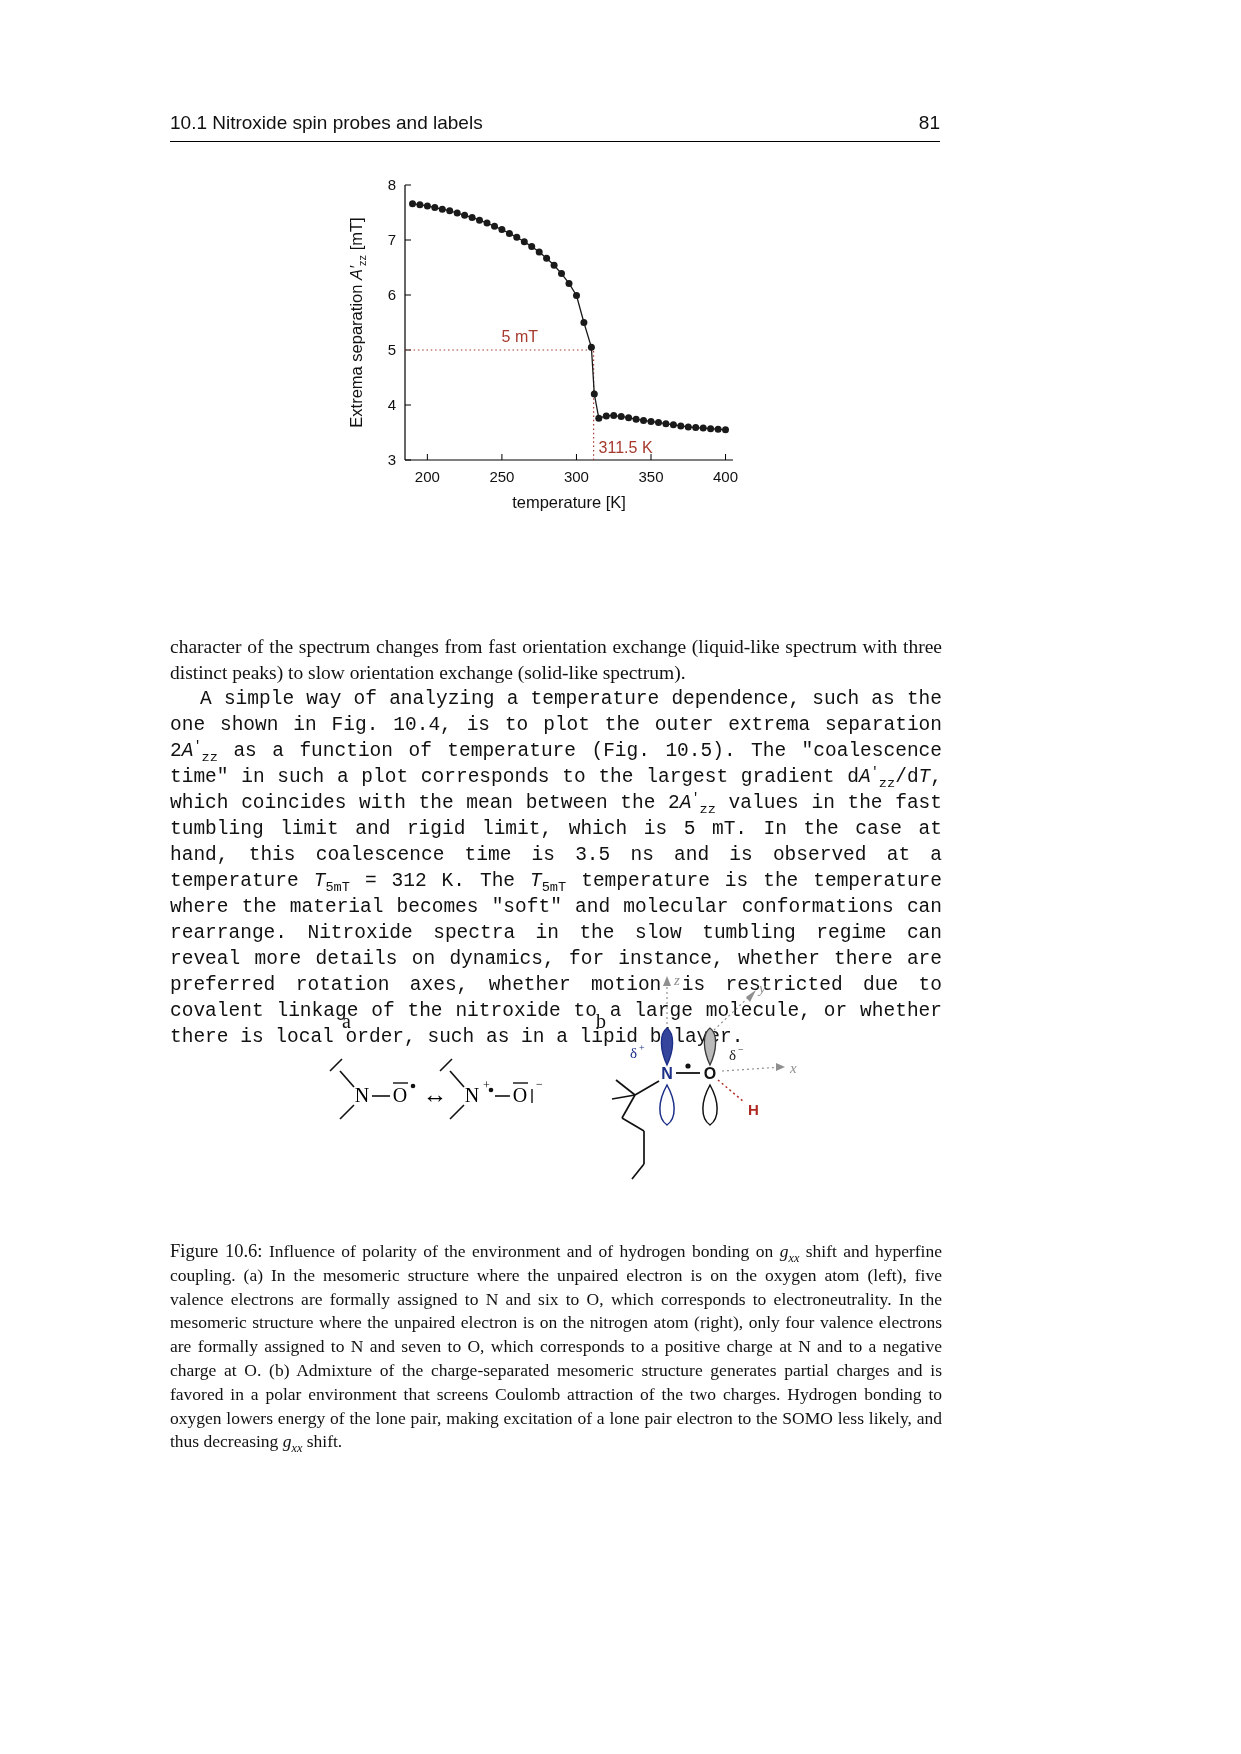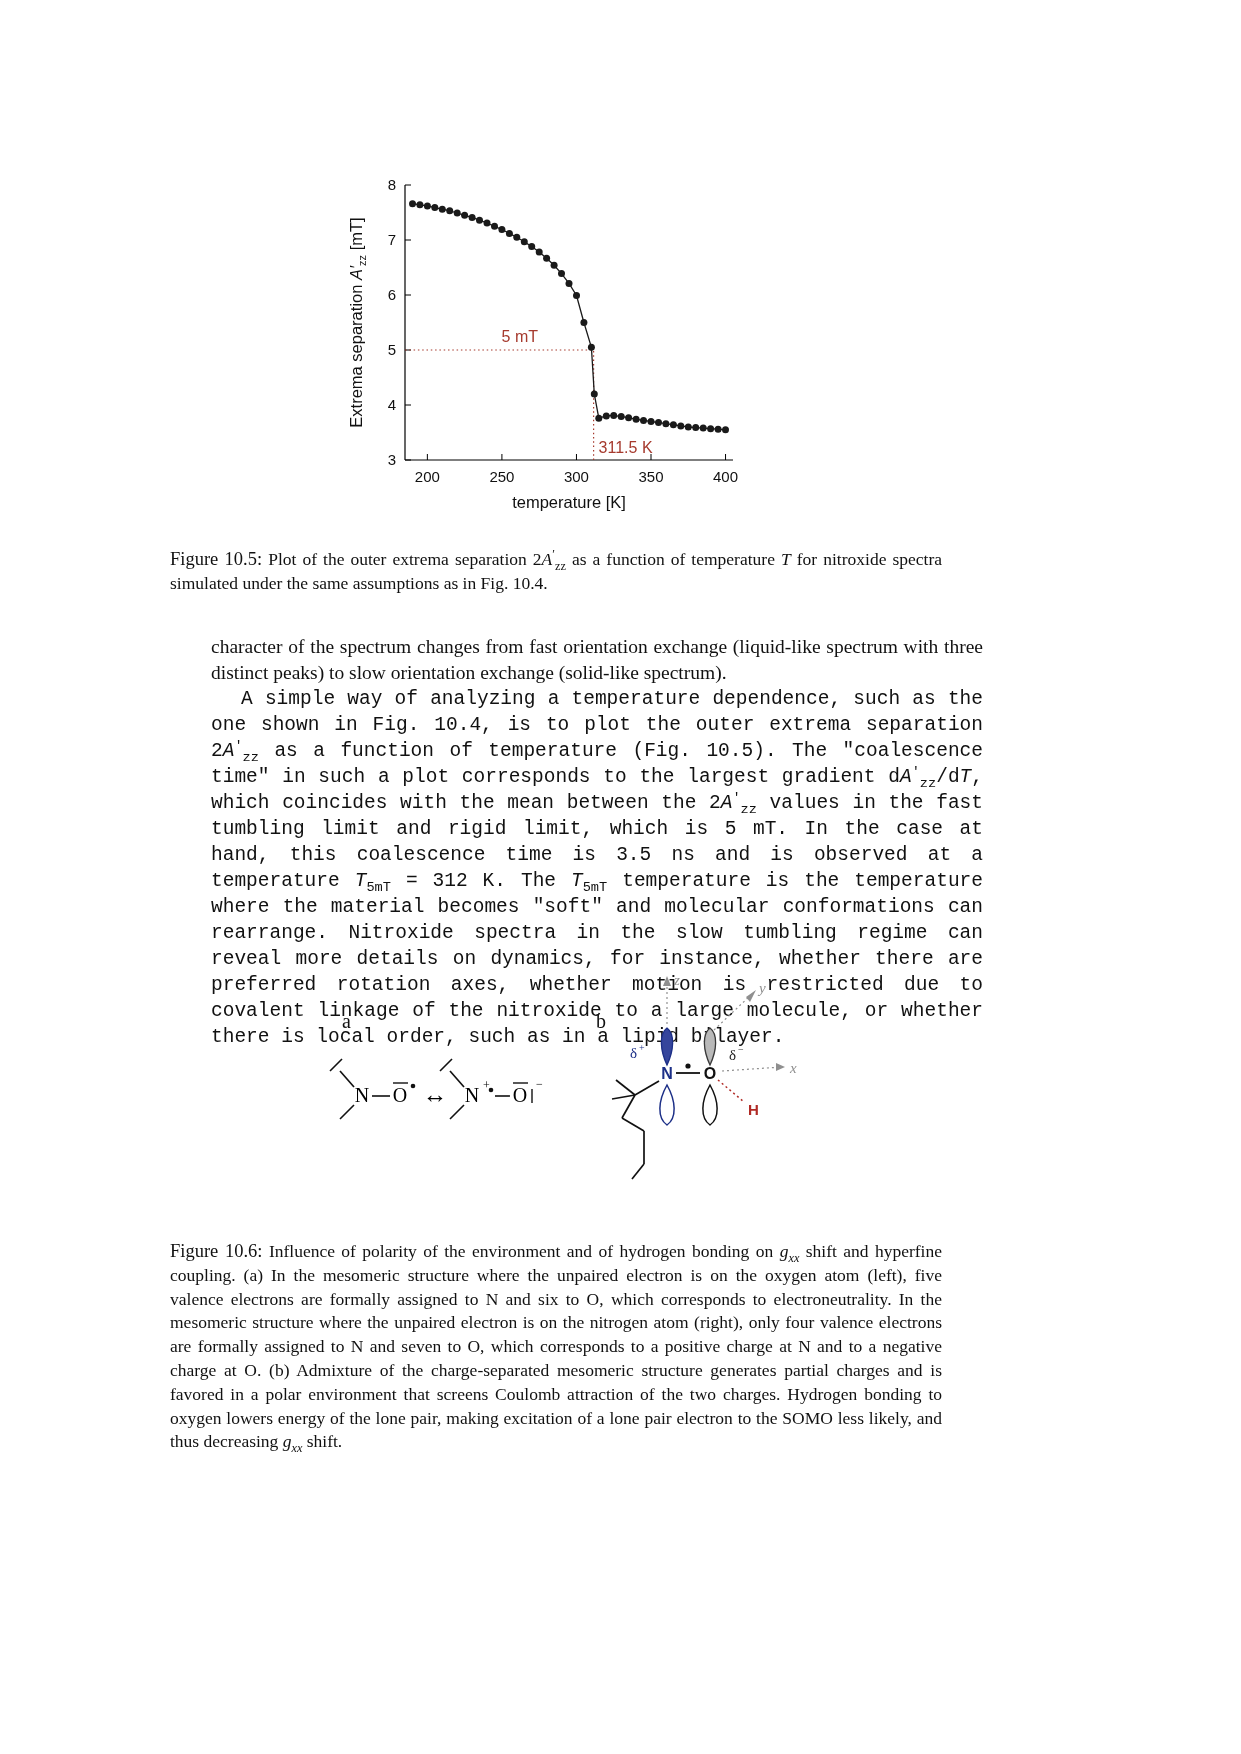--- a/index.html
+++ b/index.html
@@ -17,35 +17,39 @@
   
   .chart{position:absolute;left:348px;top:168px;margin:0;}
   .chart svg{font-family:"Liberation Sans",sans-serif;}
   .chart text.tick{font-size:15px;fill:#111;}
   .chart text.axis-label{font-size:16.5px;fill:#111;}
   .chart text.ref-label{font-size:16px;}
   
   .caption{position:absolute;left:170px;width:772px;font-size:17.5px;line-height:23.5px;text-align:justify;}
   .caption .cap-label{font-size:18.5px;}
   
-  .bodytext{position:absolute;left:170px;top:634px;width:772px;font-size:19.5px;line-height:26px;text-align:justify;margin-left:41px;}
+  .bodytext{position:absolute;left:170px;top:634px;width:772px;font-size:19.5px;line-height:26px;text-align:justify;}
   .bodytext p{margin:0;}
   .bodytext p.indent{text-indent:30px;font-family:Liberation Mono, monospace;}
   sub,sup{font-size:70%;line-height:0;}
   
   .fig106{position:absolute;left:320px;top:968px;width:560px;height:240px;}
   .fig106 .sublabel{position:absolute;font-size:20px;font-family:"Liberation Serif",serif;}
   .fig106 svg{position:absolute;overflow:visible;}
   .mol-text{font-family:"Liberation Serif",serif;}
 </style>
 </head>
 <body>
 
 <div class="page">
 
+  <div class="header">
+    <span>10.1  Nitroxide spin probes and labels</span>
+    <span>81</span>
+  </div>
 
   <figure class="chart">
     <svg id="chart-svg" width="420" height="345" viewBox="0 0 420 345">
         <line x1="57" y1="17" x2="57" y2="292" stroke="#000" stroke-width="1.2"></line>
         <line x1="57" y1="292" x2="385" y2="292" stroke="#000" stroke-width="1.2"></line>
         <line x1="79.36363636363636" y1="292" x2="79.36363636363636" y2="286" stroke="#000" stroke-width="1"></line>
         <text x="79.36363636363636" y="314" text-anchor="middle" class="tick">200</text>
         <line x1="153.90909090909093" y1="292" x2="153.90909090909093" y2="286" stroke="#000" stroke-width="1"></line>
         <text x="153.90909090909093" y="314" text-anchor="middle" class="tick">250</text>
         <line x1="228.45454545454544" y1="292" x2="228.45454545454544" y2="286" stroke="#000" stroke-width="1"></line>
@@ -113,23 +117,20 @@
         <circle cx="347.7" cy="259.6" r="3.5" fill="#1a1a1a"></circle>
         <circle cx="355.2" cy="260.1" r="3.5" fill="#1a1a1a"></circle>
         <circle cx="362.6" cy="260.7" r="3.5" fill="#1a1a1a"></circle>
         <circle cx="370.1" cy="261.2" r="3.5" fill="#1a1a1a"></circle>
         <circle cx="377.5" cy="261.8" r="3.5" fill="#1a1a1a"></circle>
         <text x="221" y="340" text-anchor="middle" class="axis-label">temperature [K]</text>
         <text x="14" y="154.5" text-anchor="middle" class="axis-label" transform="rotate(-90 14 154.5)"><tspan>Extrema separation </tspan><tspan font-style="italic">A′</tspan><tspan dy="4" font-size="11">zz</tspan><tspan dy="-4"> [mT]</tspan></text>
       </svg>
   </figure>
 
-  <div class="caption" style="top:548px;">
-    <span class="cap-label">Figure 10.5:</span><span> Plot of the outer extrema separation 2<span style="font-style: italic;">A</span><sup>′</sup><sub>zz</sub> as a function of temperature <span style="font-style: italic;">T</span> for nitroxide spectra simulated under the same assumptions as in Fig. 10.4.</span>
-  </div>
 
   <div class="bodytext">
     <p>character of the spectrum changes from fast orientation exchange (liquid-like spectrum with three distinct peaks) to slow orientation exchange (solid-like spectrum).</p>
     <p class="indent">A simple way of analyzing a temperature dependence, such as the one shown in Fig. 10.4, is to plot the outer extrema separation 2<span style="font-style: italic;">A</span><sup>′</sup><sub>zz</sub> as a function of temperature (Fig. 10.5). The "coalescence time" in such a plot corresponds to the largest gradient d<span style="font-style: italic;">A</span><sup>′</sup><sub>zz</sub>/d<span style="font-style: italic;">T</span>, which coincides with the mean between the 2<span style="font-style: italic;">A</span><sup>′</sup><sub>zz</sub> values in the fast tumbling limit and rigid limit, which is 5 mT. In the case at hand, this coalescence time is 3.5 ns and is observed at a temperature <span style="font-style: italic;">T</span><sub>5mT</sub> = 312 K. The <span style="font-style: italic;">T</span><sub>5mT</sub> temperature is the temperature where the material becomes "soft" and molecular conformations can rearrange. Nitroxide spectra in the slow tumbling regime can reveal more details on dynamics, for instance, whether there are preferred rotation axes, whether motion is restricted due to covalent linkage of the nitroxide to a large molecule, or whether there is local order, such as in a lipid bilayer.</p>
   </div>
 
   <div class="fig106">
     <span class="sublabel" style="left:22px;top:42px;">a</span>
     <span class="sublabel" style="left:276px;top:42px;">b</span>
 

